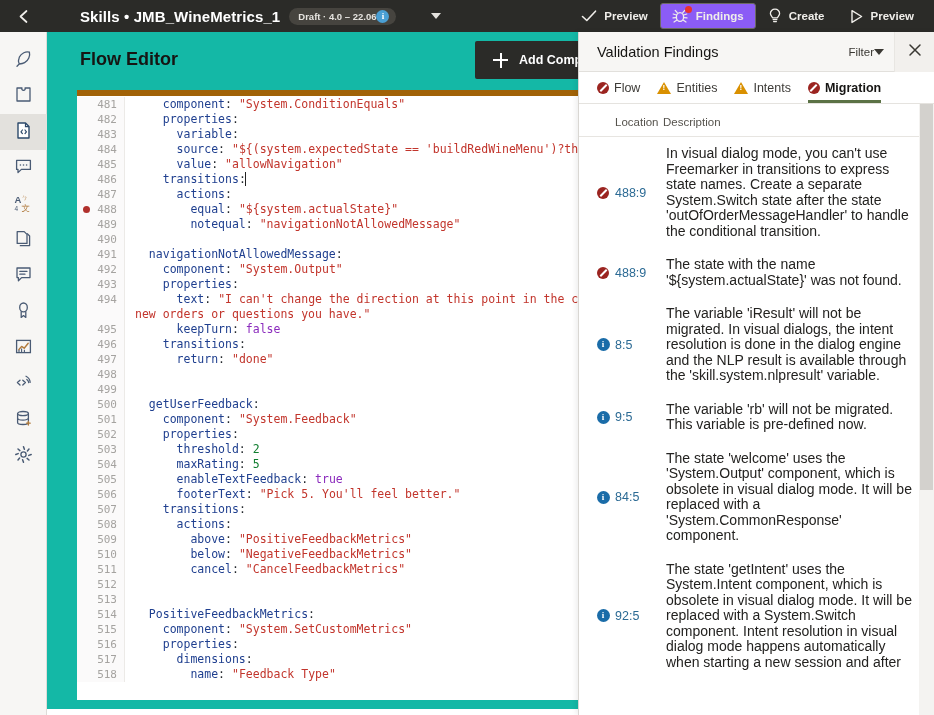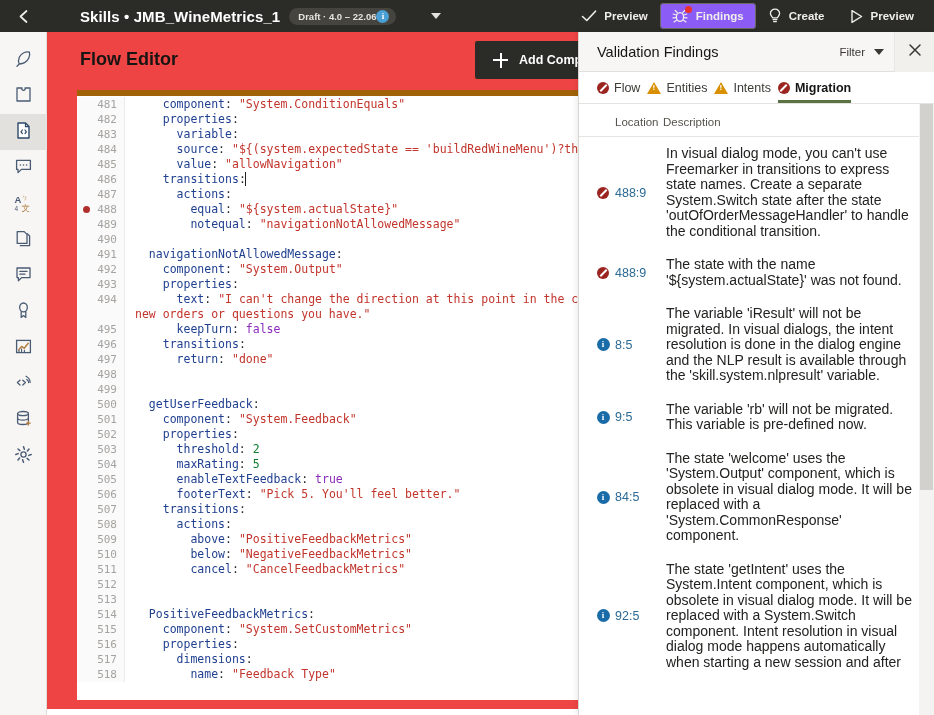--- a/index.html
+++ b/index.html
@@ -108,21 +108,21 @@
     display: flex; align-items: center; justify-content: center;
     cursor: pointer;
   }
   .rail-item.selected { background: #e3e1dd; }
 
   
   .main {
     position: absolute;
     top: 32px; left: 47px;
     width: 887px; height: 677px;
-    background: #ef4444;
+    background: #14b8a6;
   }
   .flow-header {
     position: absolute; top: 0; left: 0;
     width: 887px; height: 58px;
   }
   .flow-title {
     position: absolute; left: 33px; top: 17px;
     font-size: 18px; font-weight: bold;
     color: #161513;
   }
@@ -219,21 +219,21 @@
     display: flex; align-items: center;
   }
   .findings-title {
     margin-left: 18px;
     font-size: 14.5px;
     color: #161513;
     font-weight: normal;
   }
   .filter-btn {
     margin-left: auto;
-    display: flex; align-items: center; gap: 9px;
+    display: flex; align-items: center; 
     font-size: 11.5px; color: #3a3833;
     cursor: pointer;
     padding: 0 10px;
     height: 40px;
   }
   .caret-down-sm {
     width: 0; height: 0;
     border-left: 5px solid transparent;
     border-right: 5px solid transparent;
     border-top: 6px solid #3a3833;
@@ -242,21 +242,21 @@
     width: 40px; height: 40px;
     display: flex; align-items: center; justify-content: center;
     cursor: pointer;
     border-left: 1px solid #e8e6e2;
     background: #f2f0ed;
   }
   .findings-tabs {
     height: 32px;
     display: flex; align-items: flex-end;
     padding-left: 18px;
-    gap: 7px;
+    gap: 17px;
     border-bottom: 1px solid #e5e3df;
     background: #ffffff;
   }
   .ftab {
     display: flex; align-items: center; gap: 5px;
     font-size: 12.5px;
     color: #3d3b37;
     padding-bottom: 5px;
     cursor: pointer;
     border-bottom: 3px solid transparent;

